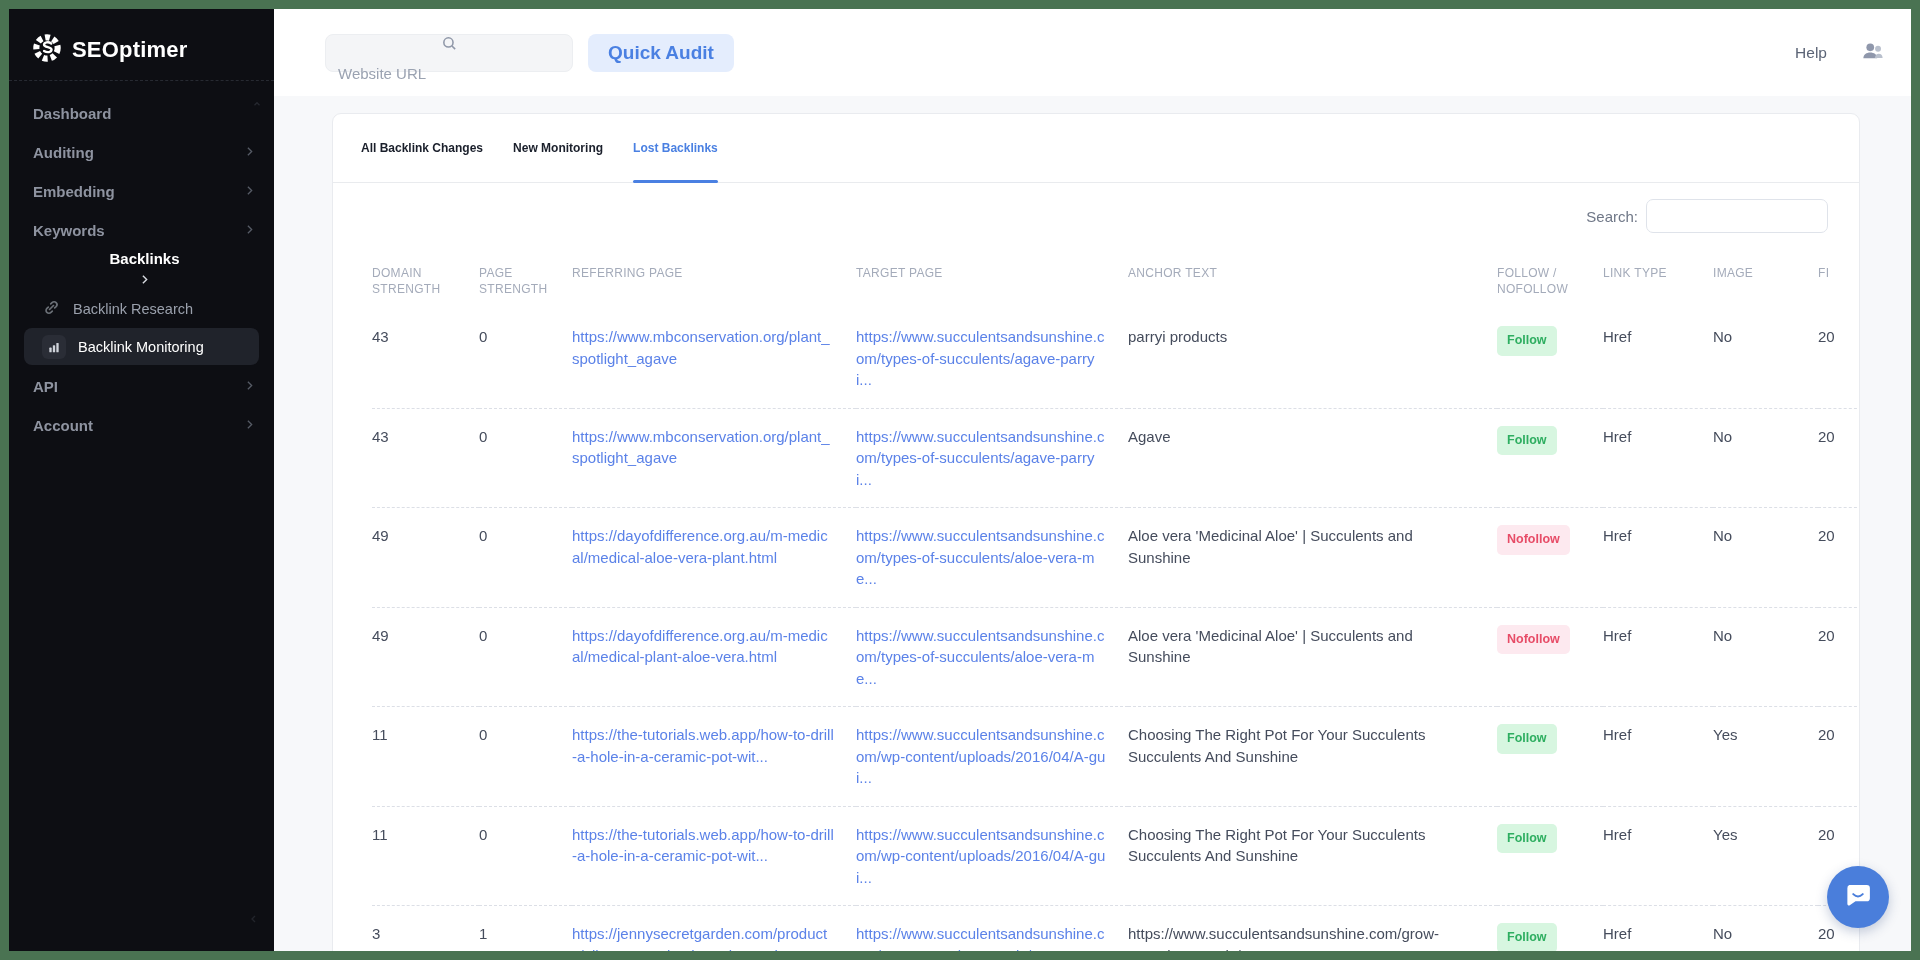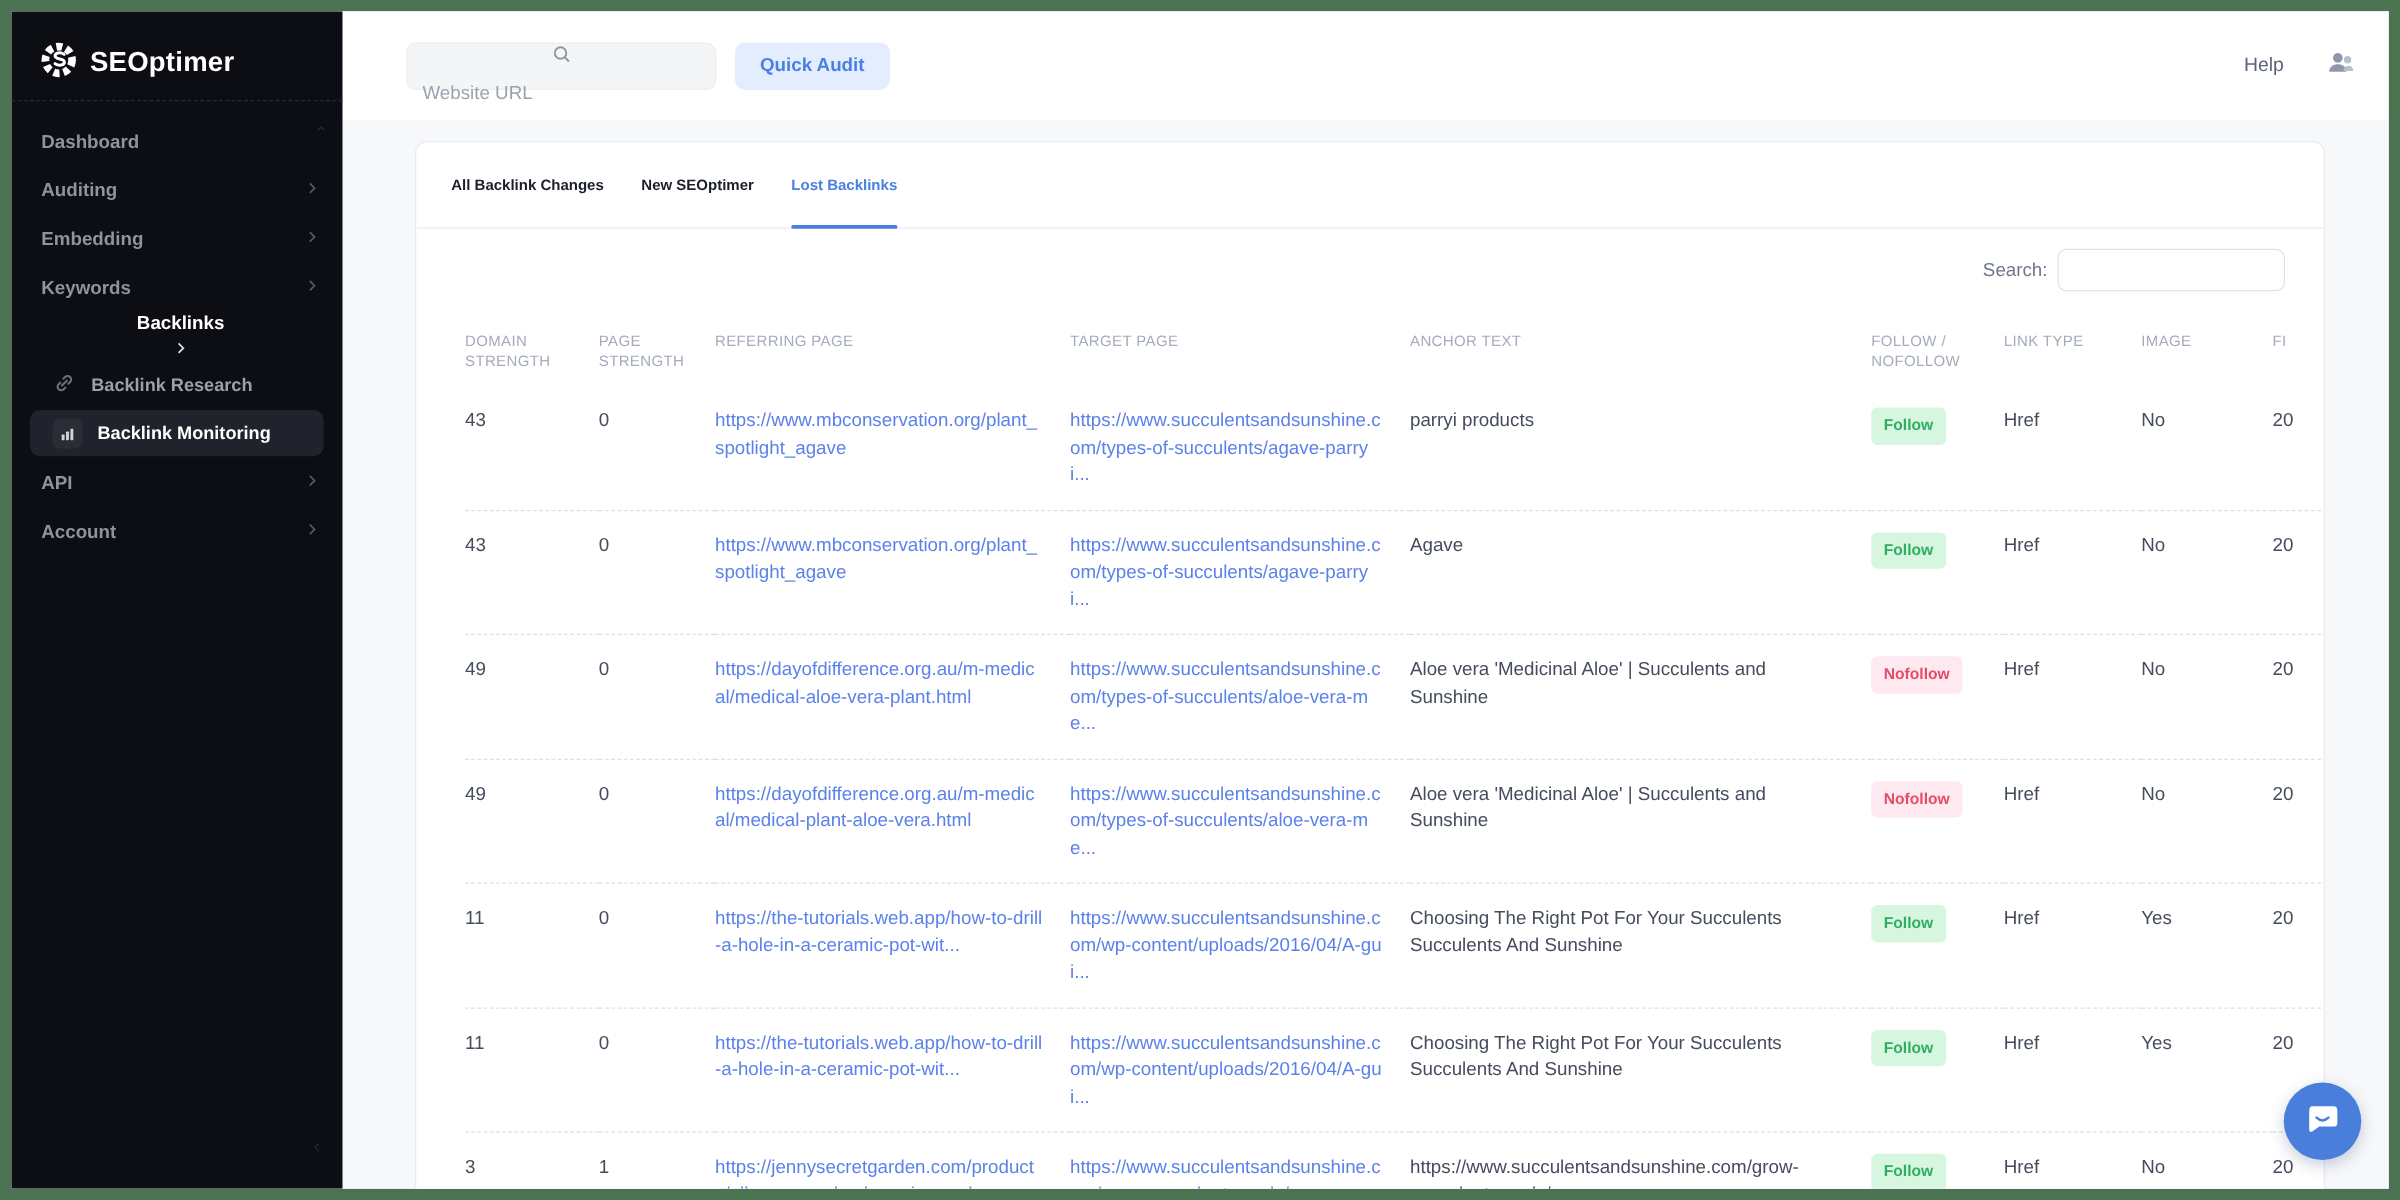--- a/index.html
+++ b/index.html
@@ -12,34 +12,34 @@
   .sidebar { position:absolute; left:0; top:0; bottom:0; width:265px; background:#0d0e13; z-index:5; }
   .logo-row { display:flex; align-items:center; gap:9px; padding:20px 0 0 22px; height:62px; }
   .logo-text { color:#fff; font-size:22px; font-weight:700; letter-spacing:.2px; }
   .sidebar-sep { border-top:1px dashed #272a32; margin-top:9px; position:relative; }
   .pin-ico { position:absolute; right:12px; top:14px; opacity:.55; }
   .nav { padding-top:13px; }
   .nav-item { display:flex; align-items:center; justify-content:space-between;
               height:39px; padding:0 18px 0 24px; color:#8e93a0; font-size:15px; font-weight:600; cursor:pointer; }
   .nav-item.parent-active { color:#ffffff; font-weight:700;flex-direction:column; }
   .sub-item { display:flex; align-items:center; gap:12px; height:37px; margin:1px 15px; padding:0 0 0 18px;
-              color:#9aa0ac; font-size:14.5px; font-weight:700; border-radius:8px; cursor:pointer; }
+              color:#9aa0ac; font-size:14.5px; font-weight:400; border-radius:8px; cursor:pointer; }
   .sub-item.active { background:#20232b; color:#ffffff; }
   .icon-box { width:24px; height:24px; border-radius:6px; background:#2a2d36; display:flex; align-items:center; justify-content:center; }
   .collapse-ico { position:absolute; right:14px; bottom:22px; opacity:.35; cursor:pointer; }
 
   
   .topbar { position:absolute; left:265px; right:0; top:0; height:87px; background:#fff; display:flex; align-items:center; z-index:4; }
   .searchbox { display:flex; align-items:center; gap:9px; margin-left:51px; width:248px; height:38px;
                background:#f4f5f7; border:1px solid #eceef1; border-radius:8px; padding:0 12px;flex-direction:column; }
   .searchbox input { border:none; outline:none; background:transparent; font-size:15px; color:#3f4654; width:100%;
                      font-family:"Liberation Sans", sans-serif; }
   .searchbox input::placeholder { color:#9aa2b1; }
   .quick-audit { margin-left:15px; height:38px; padding:0 20px; background:#e4edfd; color:var(--accent-blue,#4a80e2);
-                 border:none; border-radius:8px; font-size:15px; font-weight:600; cursor:pointer;
+                 border:none; border-radius:8px; font-size:19px; font-weight:600; cursor:pointer;
                  font-family:"Liberation Sans", sans-serif; }
   .topbar-right { margin-left:auto; display:flex; align-items:center; gap:33px; padding-right:25px; }
   .help-link { color:#5b6476; font-size:15.5px; cursor:pointer; }
 
   
   .main { position:absolute; left:265px; right:0; top:87px; bottom:0; background:#f7f8fa; overflow:hidden; }
   .card { position:absolute; left:58px; top:17px; width:1528px; height:880px; background:#fff;
           border:1px solid #e9ebef; border-radius:9px; overflow:hidden; }
 
   .tabs { display:flex; align-items:stretch; height:69px; border-bottom:1px solid #e9ebee; padding-left:28px; }
@@ -189,21 +189,21 @@
         </svg>
       </span>
     </div>
   </header>
 
   <main class="main">
     <section class="card">
 
       <div class="tabs">
         <div class="tab">All Backlink Changes</div>
-        <div class="tab">New SEOptimer</div>
+        <div class="tab">New Monitoring</div>
         <div class="tab active">Lost Backlinks</div>
       </div>
 
       <div class="search-row">
         <label>Search:</label>
         <input type="text" style="">
       </div>
 
       <table class="backlinks">
         <colgroup>

